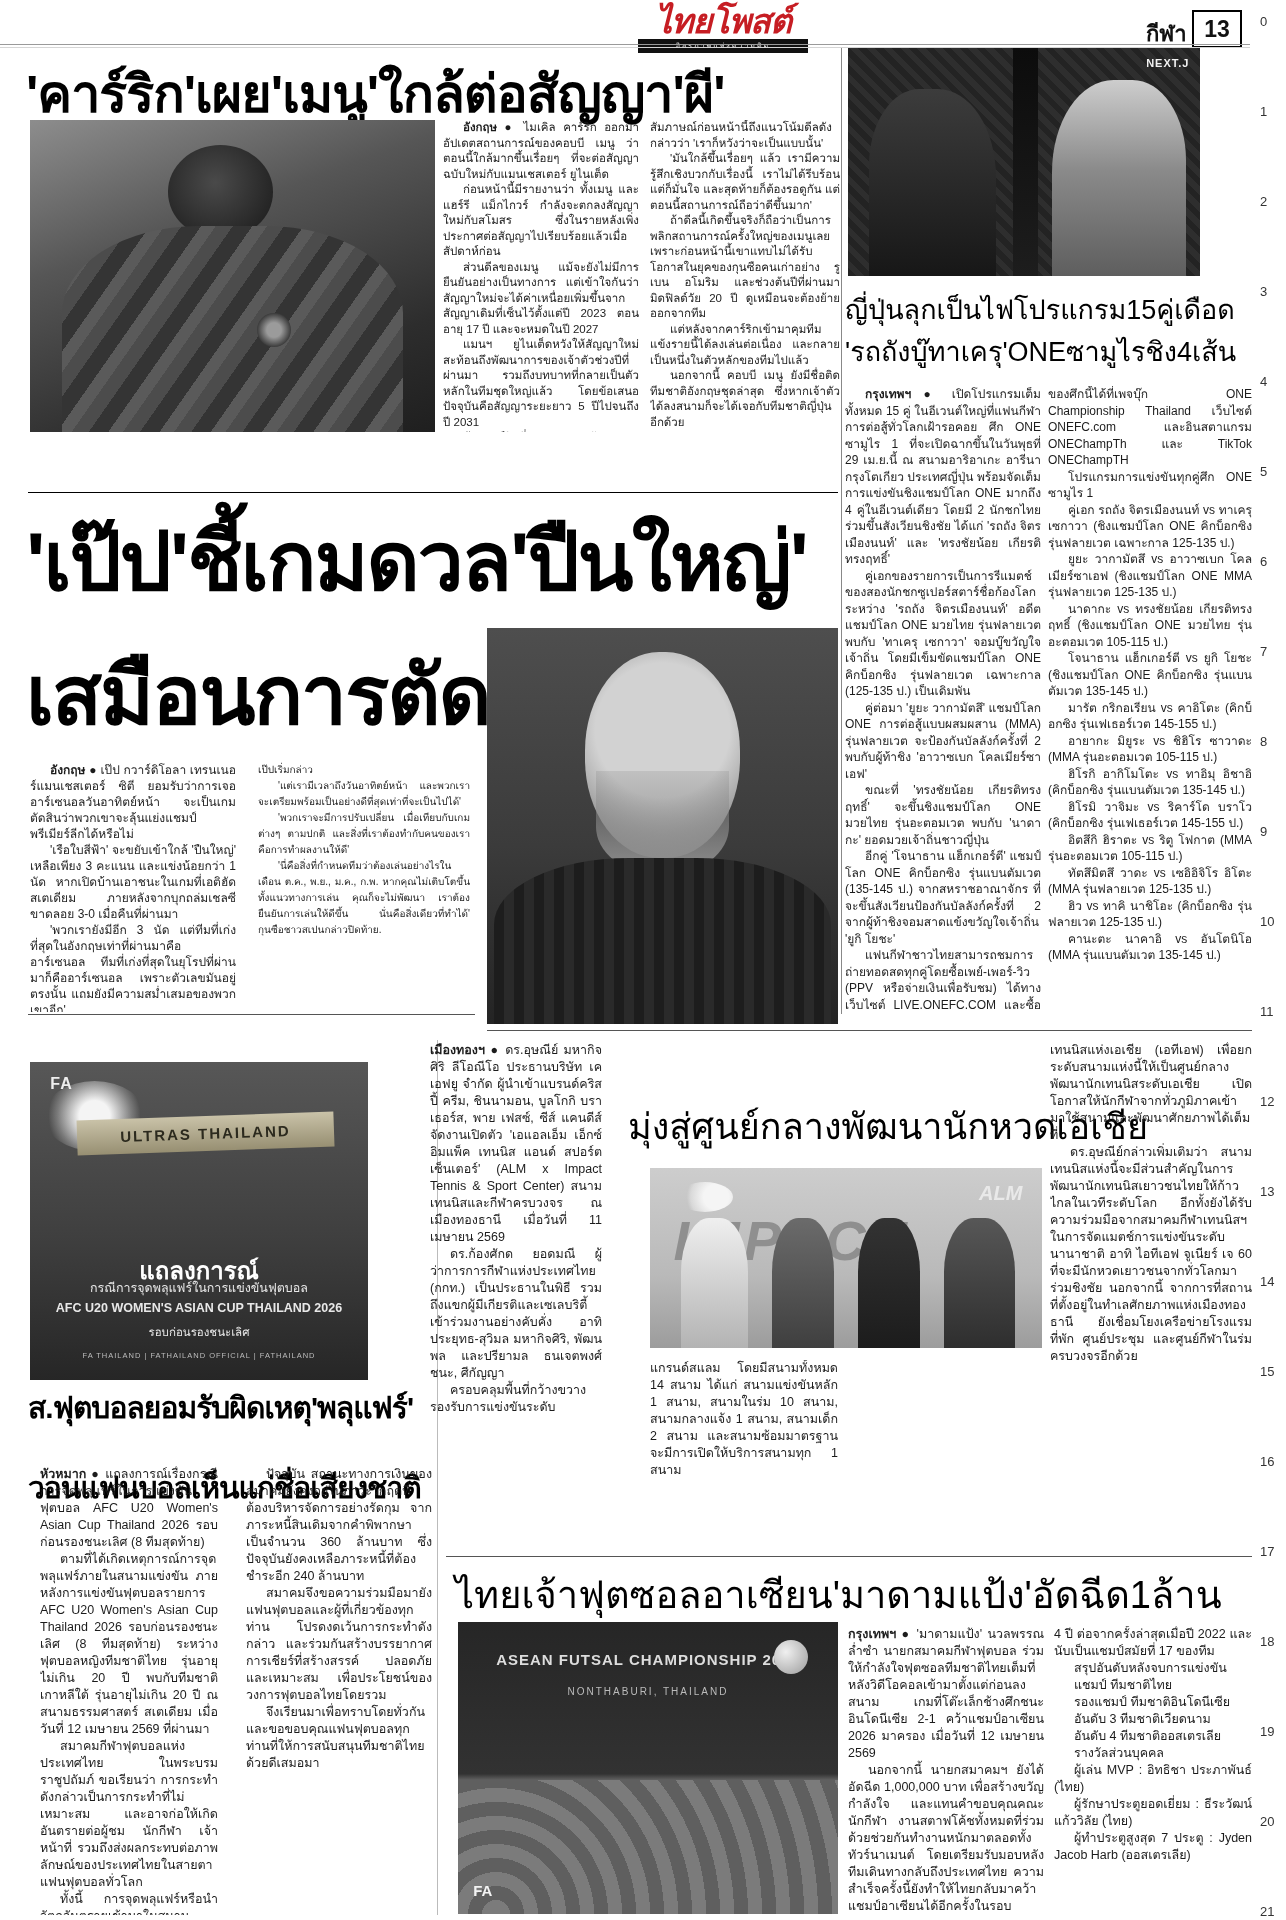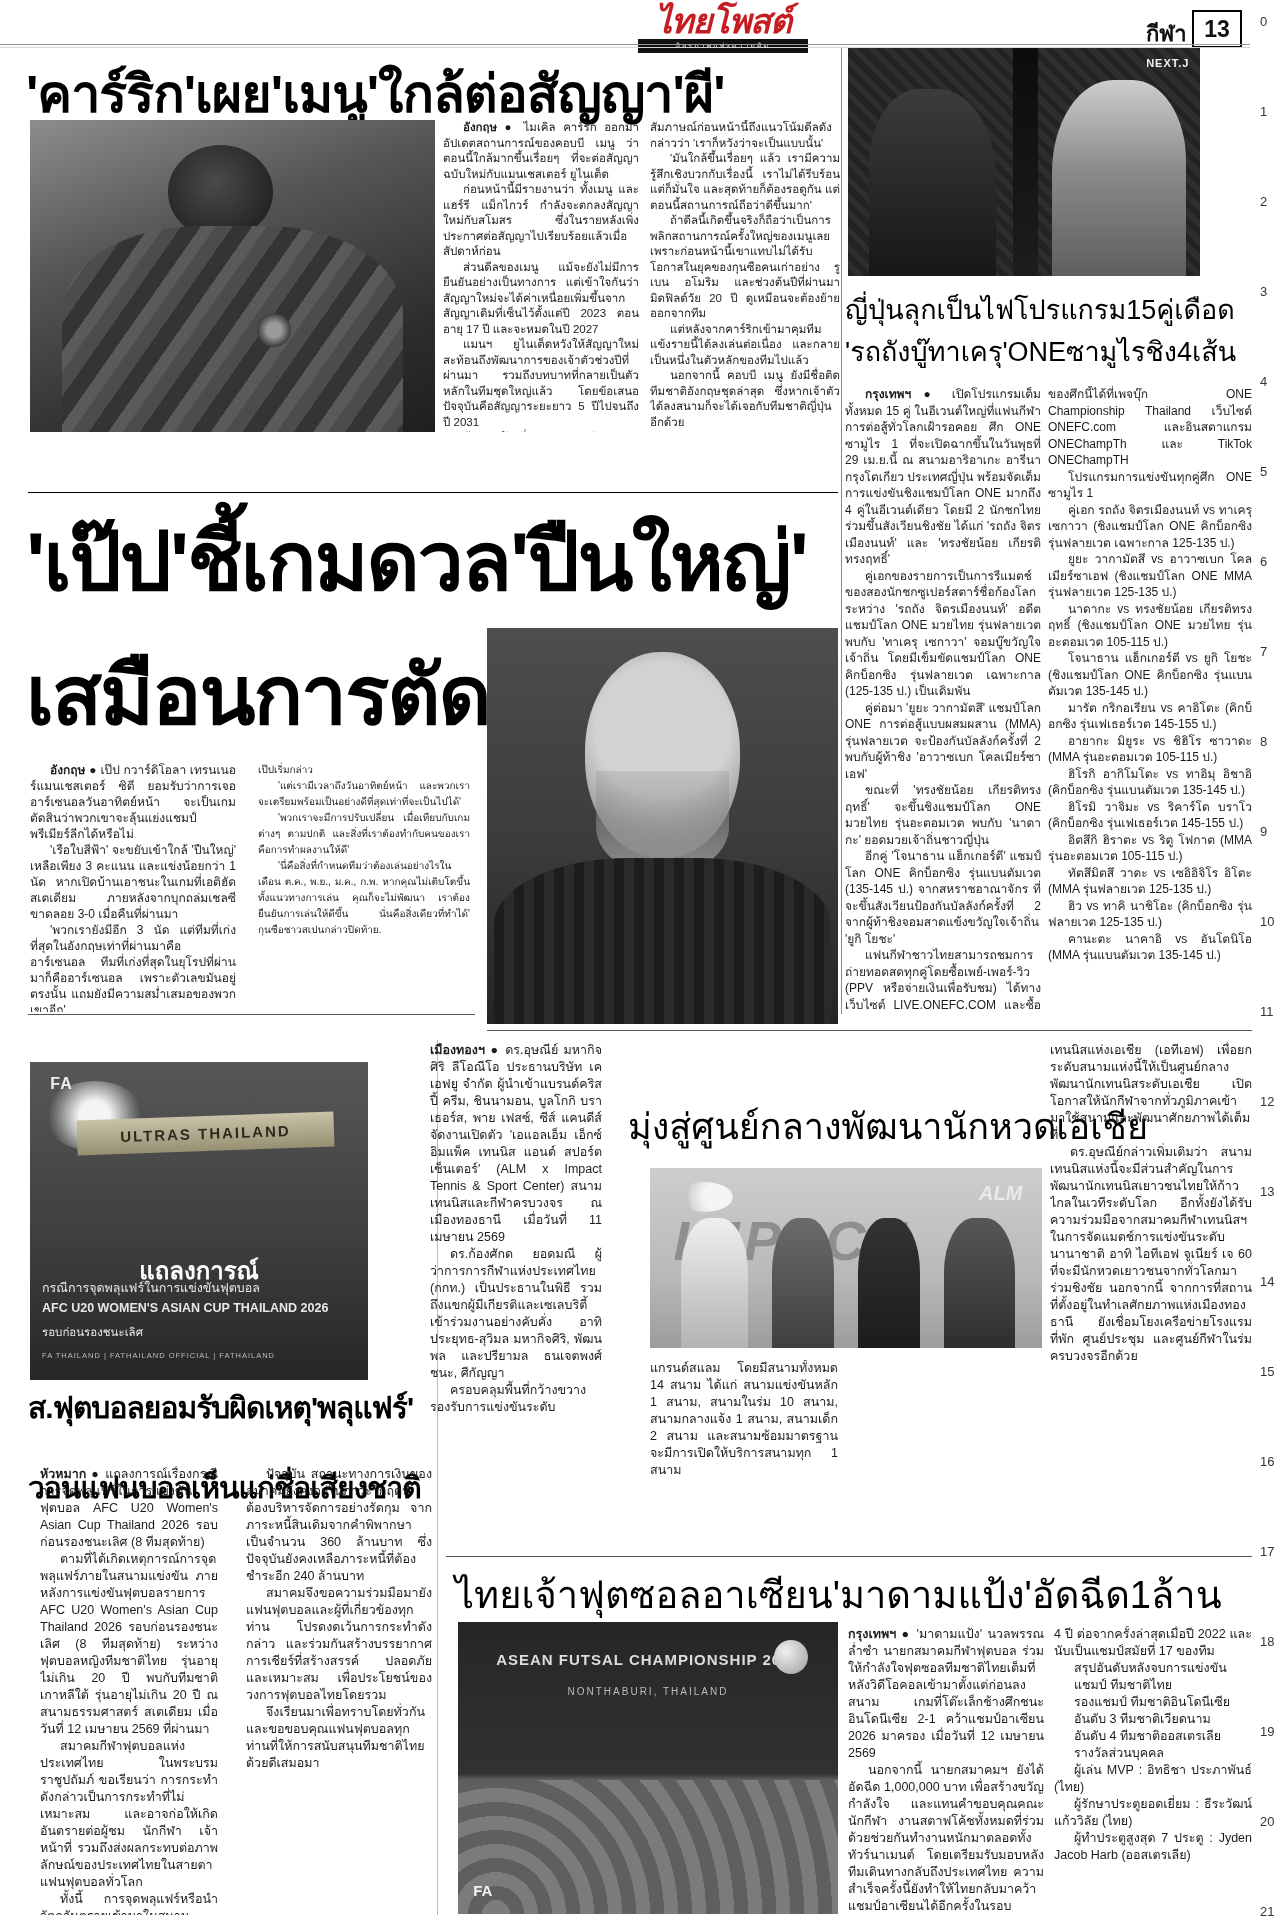--- a/index.html
+++ b/index.html
@@ -53,21 +53,21 @@
      background:repeating-linear-gradient(90deg,#1d1d1d 0 10px,#2a2a2a 10px 20px);}
   #ultras-poster{background:linear-gradient(180deg,#575757 0%,#3f3f3f 55%,#262626 100%);}
   #ultras-poster .flare{position:absolute;left:4%;top:6%;width:30%;height:22%;border-radius:50%;
      background:radial-gradient(circle,#f4f4f4 0 25%,rgba(255,255,255,.25) 60%,transparent 75%);}
   #ultras-poster .banner{position:absolute;left:14%;top:17%;width:76%;height:11%;
      background:linear-gradient(180deg,#c9c2a8,#978f72);transform:rotate(-2deg);
      color:#2c2a1e;font-weight:800;font-size:15px;letter-spacing:2px;text-align:center;line-height:36px;overflow:hidden;}
   #ultras-poster .fa{position:absolute;left:6%;top:4%;color:#eee;font-weight:800;font-size:16px;letter-spacing:1px;}
   #ultras-poster .ptitle{position:absolute;left:0;top:57%;width:100%;text-align:center;color:#fff;
      font-size:24px;font-weight:800;margin-top:8px;}
-  #ultras-poster .pline{position:absolute;left:12px;width:100%;text-align:left;color:#e8e8e8;}
+  #ultras-poster .pline{position:absolute;left:0;width:100%;text-align:center;color:#e8e8e8;}
   #tennis-photo{background:linear-gradient(180deg,#cdcdcd 0%,#b9b9b9 60%,#9c9c9c 100%);}
   #tennis-photo .impact{position:absolute;left:6%;top:22%;color:#8f8f8f;font-size:56px;font-weight:800;
      font-style:italic;letter-spacing:4px;}
   #tennis-photo .alm{position:absolute;right:5%;top:8%;color:#e9e9e9;font-size:20px;font-weight:800;font-style:italic;}
   #tennis-photo .ballflame{position:absolute;left:7%;top:8%;width:56px;height:30px;border-radius:50%;
      background:radial-gradient(circle at 70% 50%,#f5f5f5 0 30%,rgba(245,245,245,.4) 60%,transparent 70%);}
   #tennis-photo .fig{position:absolute;bottom:0;height:72%;border-radius:42% 42% 0 0;}
   #futsal-photo{background:linear-gradient(180deg,#262626 0%,#323232 52%,#8b8b8b 56%,#6f6f6f 100%);}
   #futsal-photo .bd1{position:absolute;left:0;top:10%;width:100%;text-align:center;color:#ddd;
      font-size:15px;font-weight:800;letter-spacing:1px;}

